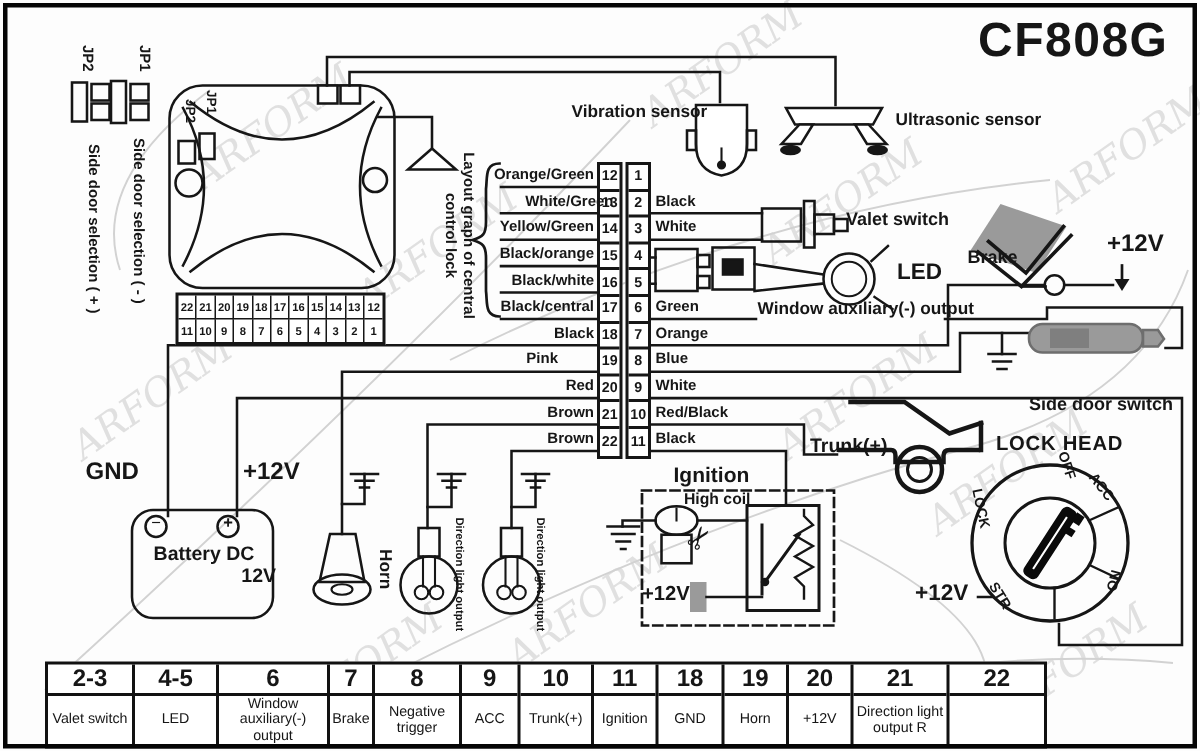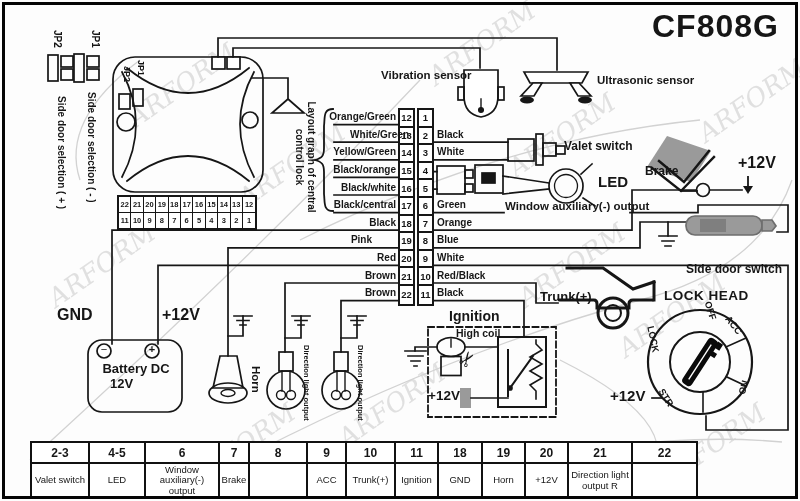--- a/index.html
+++ b/index.html
@@ -26,21 +26,21 @@
   .striprow{display:flex;}
   #strip-top .stripcell{border-bottom:1.5px solid #161616;}
   .stripcell{width:12.4px;height:15.5px;box-sizing:border-box;border-right:1.5px solid #161616;
              display:flex;align-items:center;justify-content:center;font-size:7.5px;font-weight:700;}
   .stripcell:last-child{border-right:none;}
   #pin-table{position:absolute;left:30px;top:441px;display:flex;border:2px solid #111;
              background:#fff;z-index:2;}
   .tcol{box-sizing:border-box;border-right:2px solid #111;display:flex;flex-direction:column;}
   .tcol:last-child{border-right:none;}
   .tpin{height:21px;box-sizing:border-box;border-bottom:2px solid #111;display:flex;
-        align-items:center;justify-content:center;font-size:12px;font-weight:700;}
+        align-items:center;justify-content:center;font-size:16px;font-weight:700;}
   .tlabel{flex:1;display:flex;align-items:center;justify-content:center;text-align:center;
           font-size:9.5px;font-weight:400;line-height:1.1;padding:1px;}
   .lockpos{font-size:9.5px;font-weight:700;transform-origin:0 0;}
   .bracelbl{width:112px;white-space:normal;text-align:center;font-size:10px;line-height:1.2;
             transform:rotate(90deg);}
   .termglyph{width:12px;text-align:center;font-size:11px;}
   .scis{font-size:20px;font-weight:400;transform:rotate(-55deg);}
 </style>
 </head>
 <body>
@@ -296,20 +296,21 @@
       <div class="tcol" style="width: 74px;">
         <div class="tpin">6</div>
         <div class="tlabel">Window auxiliary(-) output</div>
       </div>
       <div class="tcol" style="width: 30px;">
         <div class="tpin">7</div>
         <div class="tlabel">Brake</div>
       </div>
       <div class="tcol" style="width: 58px;">
         <div class="tpin">8</div>
+        <div class="tlabel">Negative trigger</div>
       </div>
       <div class="tcol" style="width: 39px;">
         <div class="tpin">9</div>
         <div class="tlabel">ACC</div>
       </div>
       <div class="tcol" style="width: 49px;">
         <div class="tpin">10</div>
         <div class="tlabel">Trunk(+)</div>
       </div>
       <div class="tcol" style="width: 43px;">
@@ -356,21 +357,21 @@
   <div class="lbl" style="left:598px;top:174px;font-size:15px;">LED</div>
   <div class="lbl" style="left:505px;top:200px;font-size:11.5px;">Window auxiliary(-) output</div>
   <div class="lbl fs12" style="left:645px;top:165px;">Brake</div>
   <div class="lbl fs16" style="left:738px;top:155px;">+12V</div>
   <div class="lbl fs12" style="left:686px;top:239px;margin-top:24px;">Side door switch</div>
   <div class="lbl fs13" style="left:540px;top:290px;">Trunk(+)</div>
 
   <div class="lbl fs16" style="left:57px;top:307px;">GND</div>
   <div class="lbl fs16" style="left:162px;top:307px;">+12V</div>
   <div class="lbl fs13" style="left:92px;top:362px;width:88px;text-align:center;">Battery DC</div>
-  <div class="lbl fs13" style="left:110px;top:377px;width:88px;text-align:left;">12V</div>
+  <div class="lbl fs13" style="left:96px;top:377px;width:88px;text-align:right;">12V</div>
   <div class="lbl termglyph" style="left:98px;top:344px;font-weight:400;">−</div>
   <div class="lbl termglyph" style="left:146px;top:344px;">+</div>
   <div class="lbl fs11 vrot" style="left:262px;top:366px;">Horn</div>
   <div class="lbl vrot" style="left:310px;top:345px;font-size:7.5px;">Direction light output</div>
   <div class="lbl vrot" style="left:364px;top:345px;font-size:7.5px;">Direction light output</div>
 
   <div class="lbl fs14" style="left:449px;top:309px;">Ignition</div>
   <div class="lbl" style="left:456px;top:328px;font-size:10.5px;">High coil</div>
   <div class="lbl" style="left:428px;top:389px;font-size:13.5px;">+12V</div>
   <div class="lbl scis" style="left:459px;top:349px;z-index:4;">✂</div>

